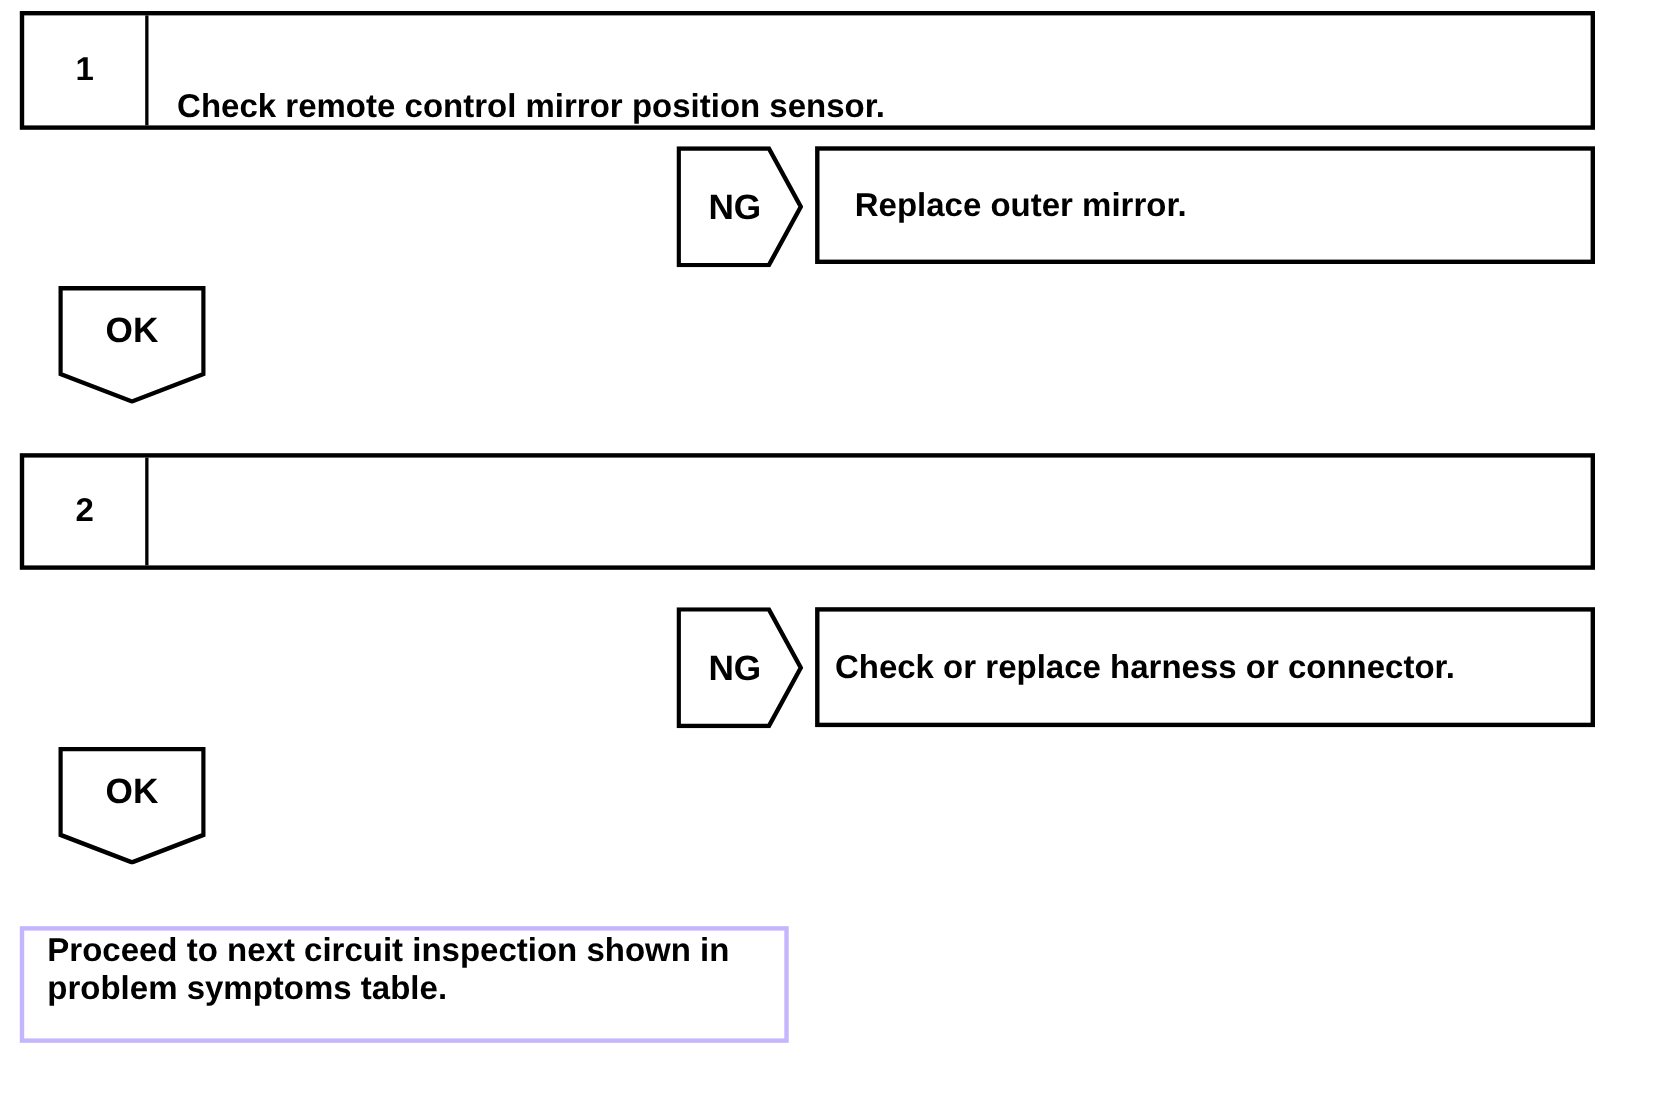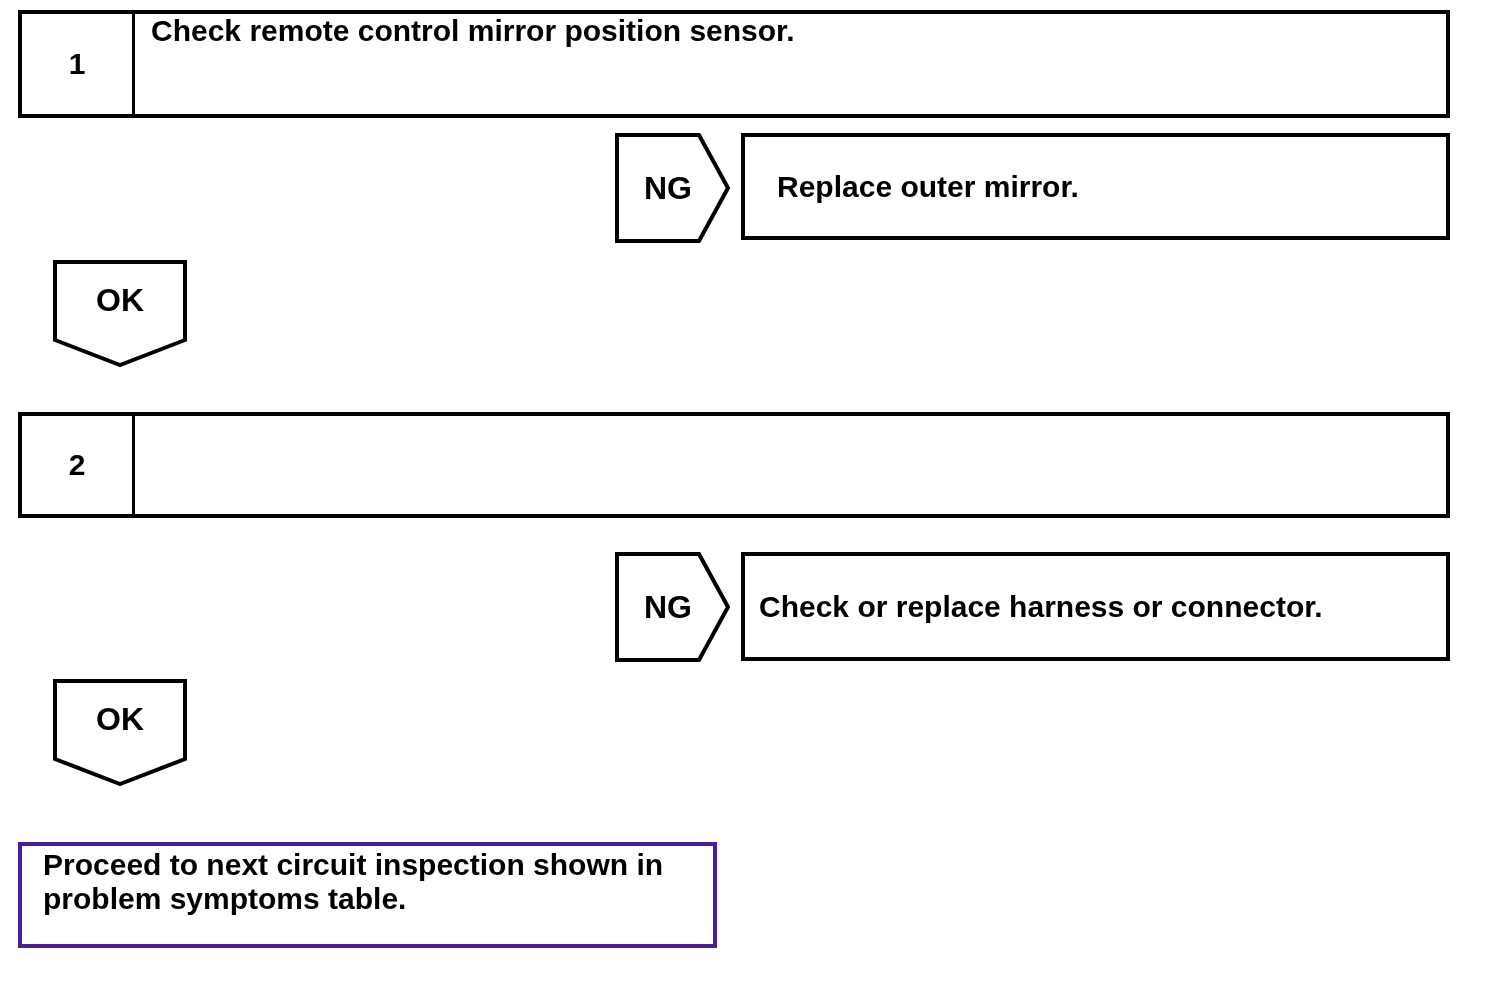--- a/index.html
+++ b/index.html
@@ -39,22 +39,22 @@
     border-right: 3px solid #000;
     display: flex;
     align-items: center;
     justify-content: center;
     font-size: 30px;
     flex: 0 0 auto;
   }
   .step-text {
     flex: 1 1 auto;
     display: flex;
-    align-items: flex-start;
-    padding-left: 16px;
+    align-items: flex-end;
+    padding-left: 26px;
     font-size: 30px;
     line-height: 34px;
   }
   .step-text .txt {
     max-width: 1160px;
     hyphens: manual;
     -webkit-hyphens: manual;
   }
 
   
@@ -91,21 +91,21 @@
   .pent.ok.g1 { top: 260px; }
   .pent.ok.g2 { top: 679px; }
   .pent.ok .lbl { left: 0; top: 0; width: 134px; height: 80px; }
 
   
   .final-box {
     left: 18px;
     top: 842px;
     width: 699px;
     height: 106px;
-    border: 4px solid #4c1d95;
+    border: 4px solid #c4b5fd;
     background: #fff;
     padding: 2px 24px 0 21px;
     font-size: 30px;
     line-height: 34px;
   }
 </style>
 </head>
 <body>
 
 <div class="canvas">

